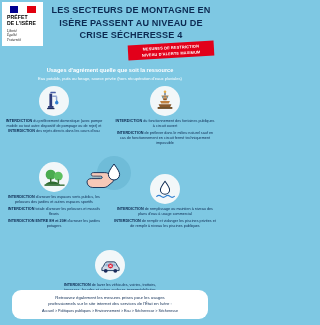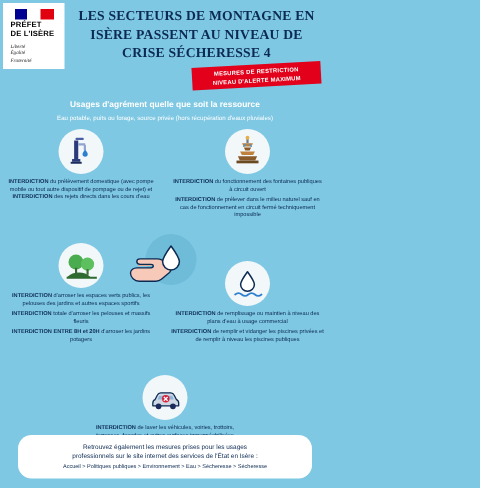--- a/index.html
+++ b/index.html
@@ -61,21 +61,20 @@
     width: 100%;
     padding-left: 5px;
     margin-top: 2px;
   }
 
   .title-wrap {
     position: absolute;
     left: 46px; top: 4px;
     width: 170px;
     text-align: center;
-    font-family: Liberation Serif, serif;
   }
   .main-title {
     font-size: 9.1px;
     font-weight: bold;
     color: #0c2a52;
     line-height: 1.38;
     letter-spacing: .15px;
   }
   .alert-ribbon {
     position: absolute;

